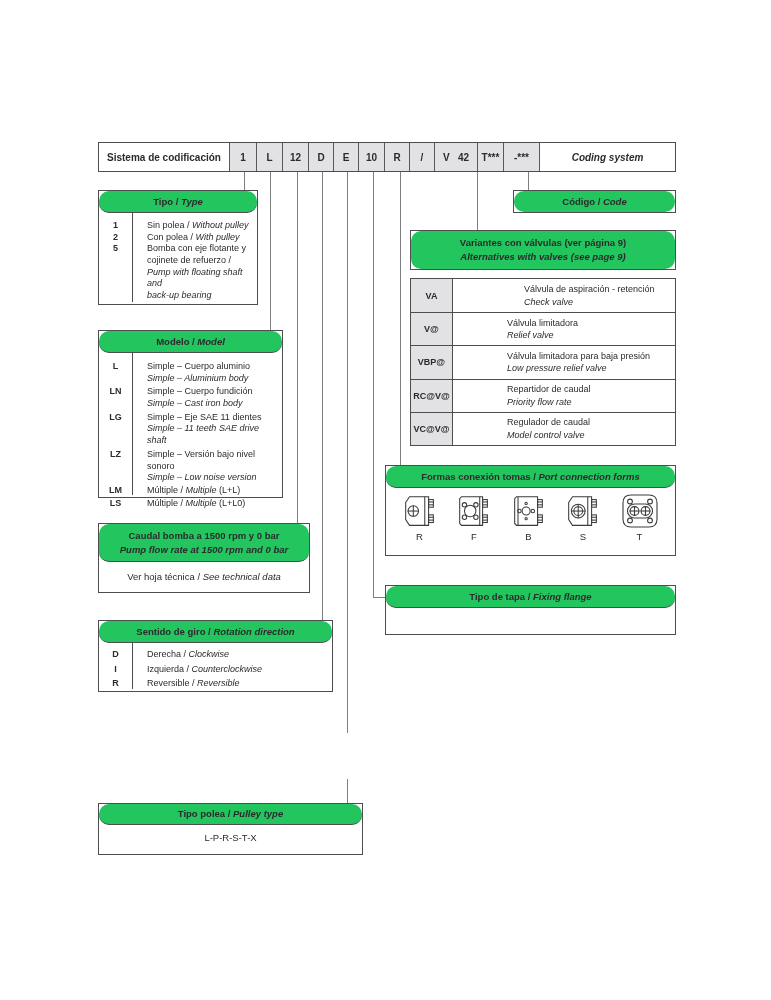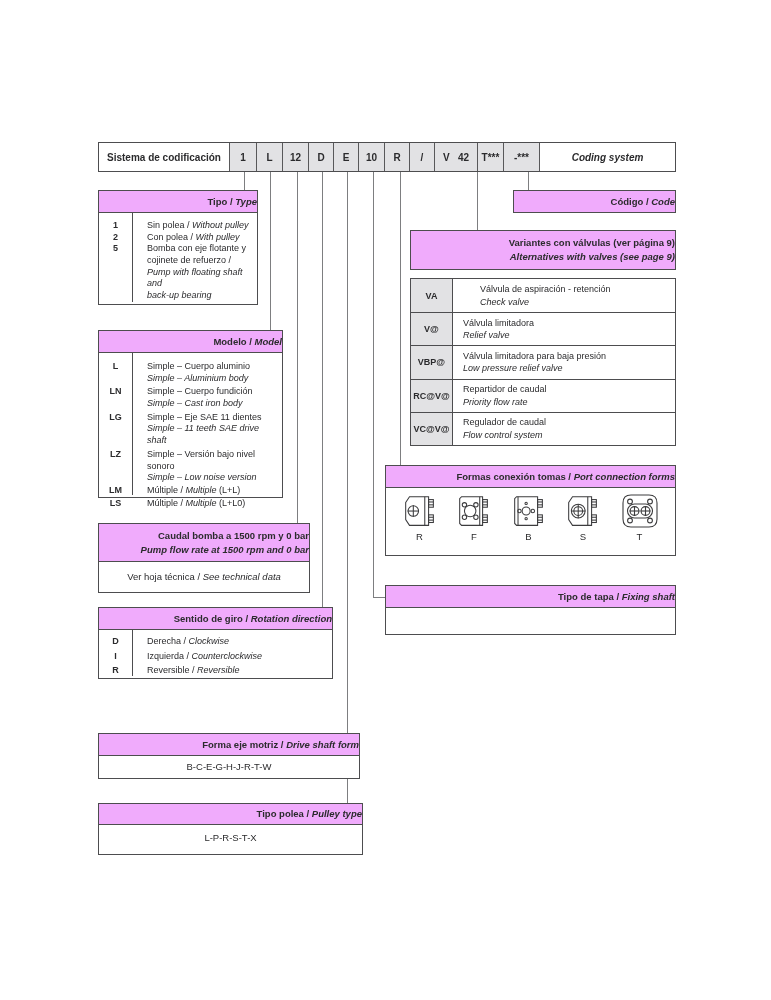--- a/index.html
+++ b/index.html
@@ -6,23 +6,23 @@
   .page { position:relative; width:771px; height:1000px; background:#fff;
           font-family:"Liberation Sans", sans-serif; color:#2b2b2d; overflow:hidden; }
 
   
   .vline, .hline { position:absolute; background:#7d7e80; }
   .vline { width:1px; }
   .hline { height:1px; }
 
   
   .box { position:absolute; box-sizing:border-box; border:1.4px solid #4d4d4f; background:#fff; }
-  .hdr { background:#f0abfc; border-bottom:1.4px solid #4d4d4f; text-align:right;
+  .hdr { background:#22c55e; border-bottom:1.4px solid #4d4d4f; text-align:center;
          font-weight:bold; font-size:9.5px; line-height:1.45; display:flex; flex-direction:column;
-         justify-content:center; box-sizing:border-box; }
+         justify-content:center; box-sizing:border-box;border-radius:10px; }
   .hdr.solo { border-bottom:none; }
   i { font-style:italic; }
   .bodyc { display:flex; align-items:center; justify-content:center; font-size:9.5px; box-sizing:border-box; }
   .rel { position:relative; box-sizing:border-box; }
   .coldiv { position:absolute; top:0; bottom:0; width:1.4px; background:#4d4d4f; }
 
   
   .crow { display:grid; grid-template-columns:33px 1fr; font-size:9px; line-height:1.3; }
   .ccode { text-align:center; font-weight:bold; }
   .cdesc { padding-left:15px; padding-right:4px; }
@@ -34,21 +34,21 @@
                font-size:10px; font-weight:bold; white-space:pre; }
   .bar .cell { background:#e2e2e4; border-left:1px solid #58585a; }
   .bar .syslabel { width:130px; }
   .bar .coding { flex:1; border-left:1px solid #58585a; font-style:italic; }
 
   
   .vrow { display:grid; grid-template-columns:42px 1fr; border-top:1px solid #4d4d4f; height:33.2px; box-sizing:border-box; }
   .vrow:first-child { border-top:none;gap:17px; }
   .vcode { background:#e2e2e4; border-right:1.4px solid #4d4d4f; display:flex; align-items:center;
            justify-content:center; font-weight:bold; font-size:9px; }
-  .vdesc { padding:3px 10px; font-size:9px; line-height:1.4; display:flex; flex-direction:column; justify-content:center; }
+  .vdesc { padding:3px 10px; font-size:9px; line-height:1.4; display:flex; flex-direction:column; justify-content:center;margin-left:44px; }
 
   
   .forms { display:flex; justify-content:space-evenly; align-items:flex-start; padding-top:5px; }
   .formfig { display:flex; flex-direction:column; align-items:center; }
   .formfig svg { stroke:#3c3c3e; fill:none; stroke-width:1.1; }
   .formlbl { font-size:9.5px; margin-top:0px; }
 </style>
 </head>
 <body>
 
@@ -144,47 +144,41 @@
   <div class="box" style="left:98px; top:523px; width:212px; height:70px">
     <div class="hdr" style="height:38px">
       <div>Caudal bomba a 1500 rpm y 0 bar</div>
       <div><i>Pump flow rate at 1500 rpm and 0 bar</i></div>
     </div>
     <div class="bodyc" style="height:28px">
       <span>Ver hoja técnica /</span>&nbsp;<i>See technical data</i>
     </div>
   </div>
 
-  <div class="box" style="left:98px; top:607px; width:235px; height:72px">
+  <div class="box" style="left:98px; top:620px; width:235px; height:72px">
     <div class="hdr" style="height:22px">
       <div><span>Sentido de giro /</span> <i>Rotation direction</i></div>
     </div>
     <div class="rel" style="height:46px; padding-top:6px">
       <div class="coldiv" style="left:33px"></div>
       <div class="crow" style="margin-bottom:3px">
         <div class="ccode">D</div>
         <div class="cdesc"><span>Derecha /</span> <i>Clockwise</i></div>
       </div>
       <div class="crow" style="margin-bottom:3px">
         <div class="ccode">I</div>
         <div class="cdesc"><span>Izquierda /</span> <i>Counterclockwise</i></div>
       </div>
       <div class="crow">
         <div class="ccode">R</div>
         <div class="cdesc"><span>Reversible /</span> <i>Reversible</i></div>
       </div>
     </div>
   </div>
 
-  <div class="box" style="left:98px; top:733px; width:262px; height:46px">
-    <div class="hdr" style="height:22px">
-      <div><span>Forma eje motriz /</span> <i>Drive shaft form</i></div>
-    </div>
-    <div class="bodyc" style="height:21px">B-C-E-G-H-J-R-T-W</div>
-  </div>
 
   <div class="box" style="left:98px; top:803px; width:265px; height:52px">
     <div class="hdr" style="height:21px">
       <div><span>Tipo polea /</span> <i>Pulley type</i></div>
     </div>
     <div class="bodyc" style="height:25px">L-P-R-S-T-X</div>
   </div>
 
   <div class="box" style="left:513px; top:190px; width:163px; height:23px">
     <div class="hdr solo" style="height:100%">
@@ -225,21 +219,21 @@
       <div class="vcode">RC@V@</div>
       <div class="vdesc">
           <span>Repartidor de caudal</span>
           <i>Priority flow rate</i>
         </div>
     </div>
     <div class="vrow">
       <div class="vcode">VC@V@</div>
       <div class="vdesc">
           <span>Regulador de caudal</span>
-          <i>Flow control system</i>
+          <i>Model control valve</i>
         </div>
     </div>
   </div>
 
   <div class="box" style="left:385px; top:465px; width:291px; height:91px">
     <div class="hdr" style="height:22px">
       <div><span>Formas conexión tomas /</span> <i>Port connection forms</i></div>
     </div>
     <div class="forms">
       <div class="formfig">
@@ -326,17 +320,17 @@
             <line x1="23.5" y1="18" x2="33.5" y2="18"></line>
             <line x1="28.5" y1="13" x2="28.5" y2="23"></line>
         </svg>
         <div class="formlbl">T</div>
       </div>
     </div>
   </div>
 
   <div class="box" style="left:385px; top:585px; width:291px; height:50px">
     <div class="hdr" style="height:22px">
-      <div><span>Tipo de tapa /</span> <i>Fixing shaft</i></div>
+      <div><span>Tipo de tapa /</span> <i>Fixing flange</i></div>
     </div>
   </div>
 
 </div>
 
 </body></html>

